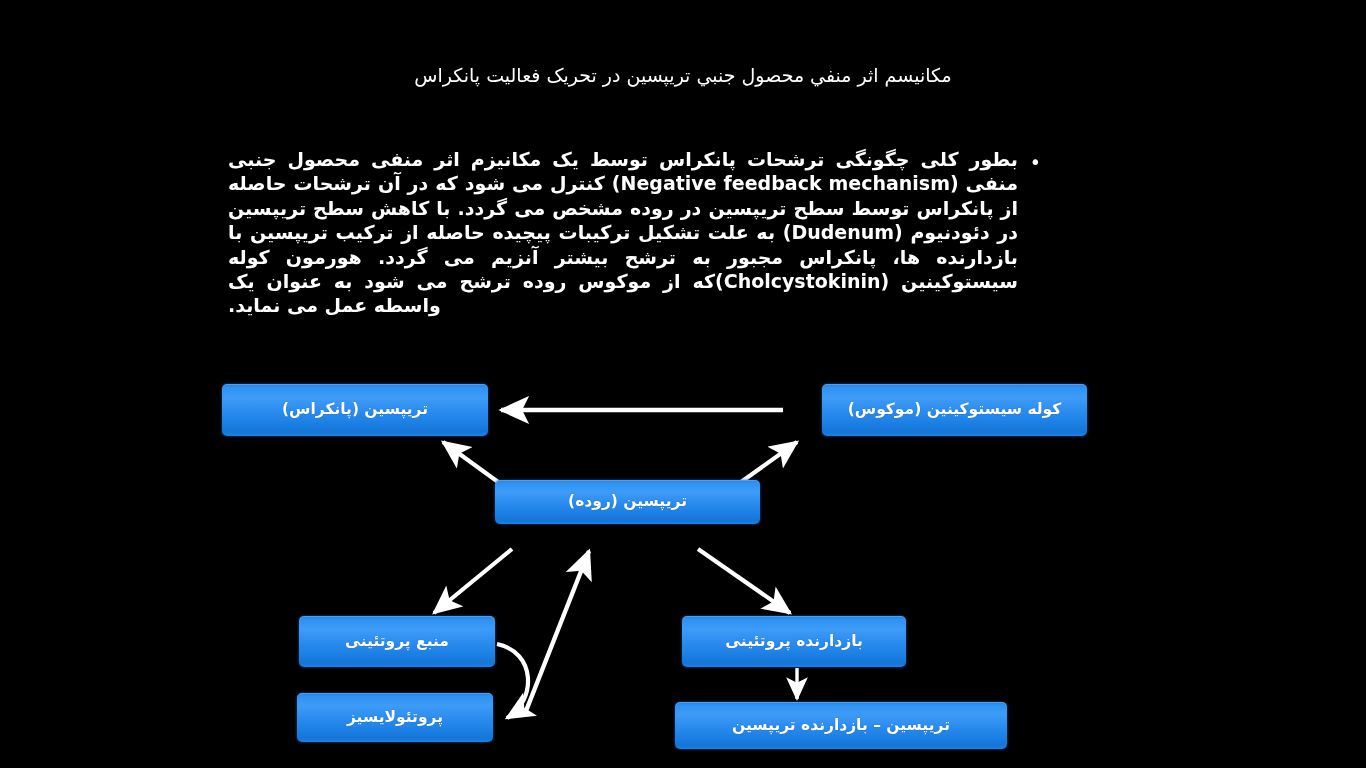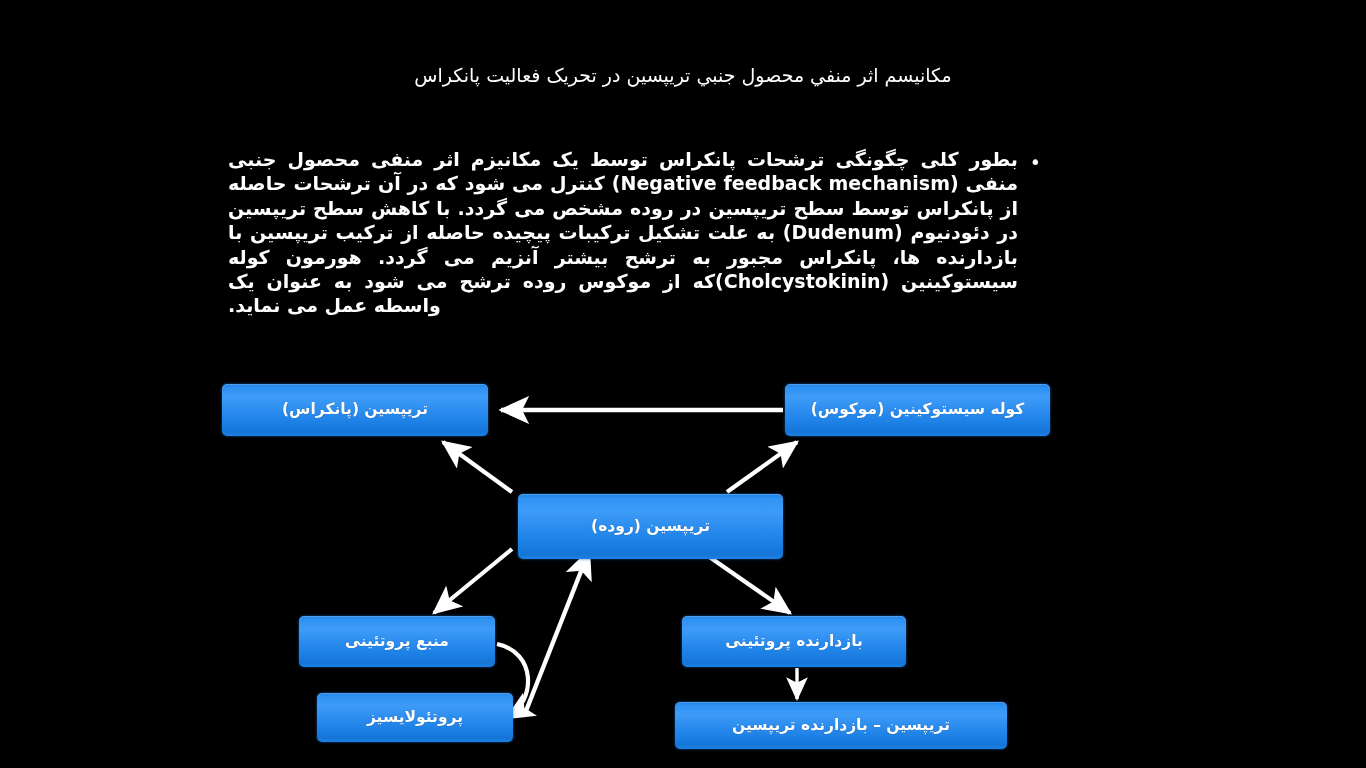--- a/index.html
+++ b/index.html
@@ -111,24 +111,24 @@
   
   .node::after {
     content: "";
     position: absolute;
     left: -3px; right: -3px; top: -3px; bottom: -3px;
     border-radius: 14px;
     pointer-events: none;
   }
 
   #node-trypsin-pancreas { left: 222px; top: 384px; width: 266px; height: 52px; }
-  #node-cck-mucus        { left: 785px; top: 384px; width: 265px; height: 52px; }
-  #node-trypsin-gut      { left: 495px; top: 494px; width: 265px; height: 65px; margin-left: 23px; }
+  #node-cck-mucus        { left: 822px; top: 384px; width: 265px; height: 52px; }
+  #node-trypsin-gut      { left: 495px; top: 480px; width: 265px; height: 44px; }
   #node-protein-source   { left: 299px; top: 616px; width: 196px; height: 51px; }
-  #node-proteolysis      { left: 317px; top: 693px; width: 196px; height: 49px; }
+  #node-proteolysis      { left: 297px; top: 693px; width: 196px; height: 49px; }
   #node-protein-inhibitor{ left: 682px; top: 616px; width: 224px; height: 51px; justify-content: center; }
   #node-trypsin-complex  { left: 675px; top: 702px; width: 332px; height: 47px; }
 </style>
 </head>
 <body>
 
 <div id="slide">
 
   <div id="slide-title">مکانیسم اثر منفي محصول جنبي تریپسین در تحریک فعالیت پانکراس</div>
 

